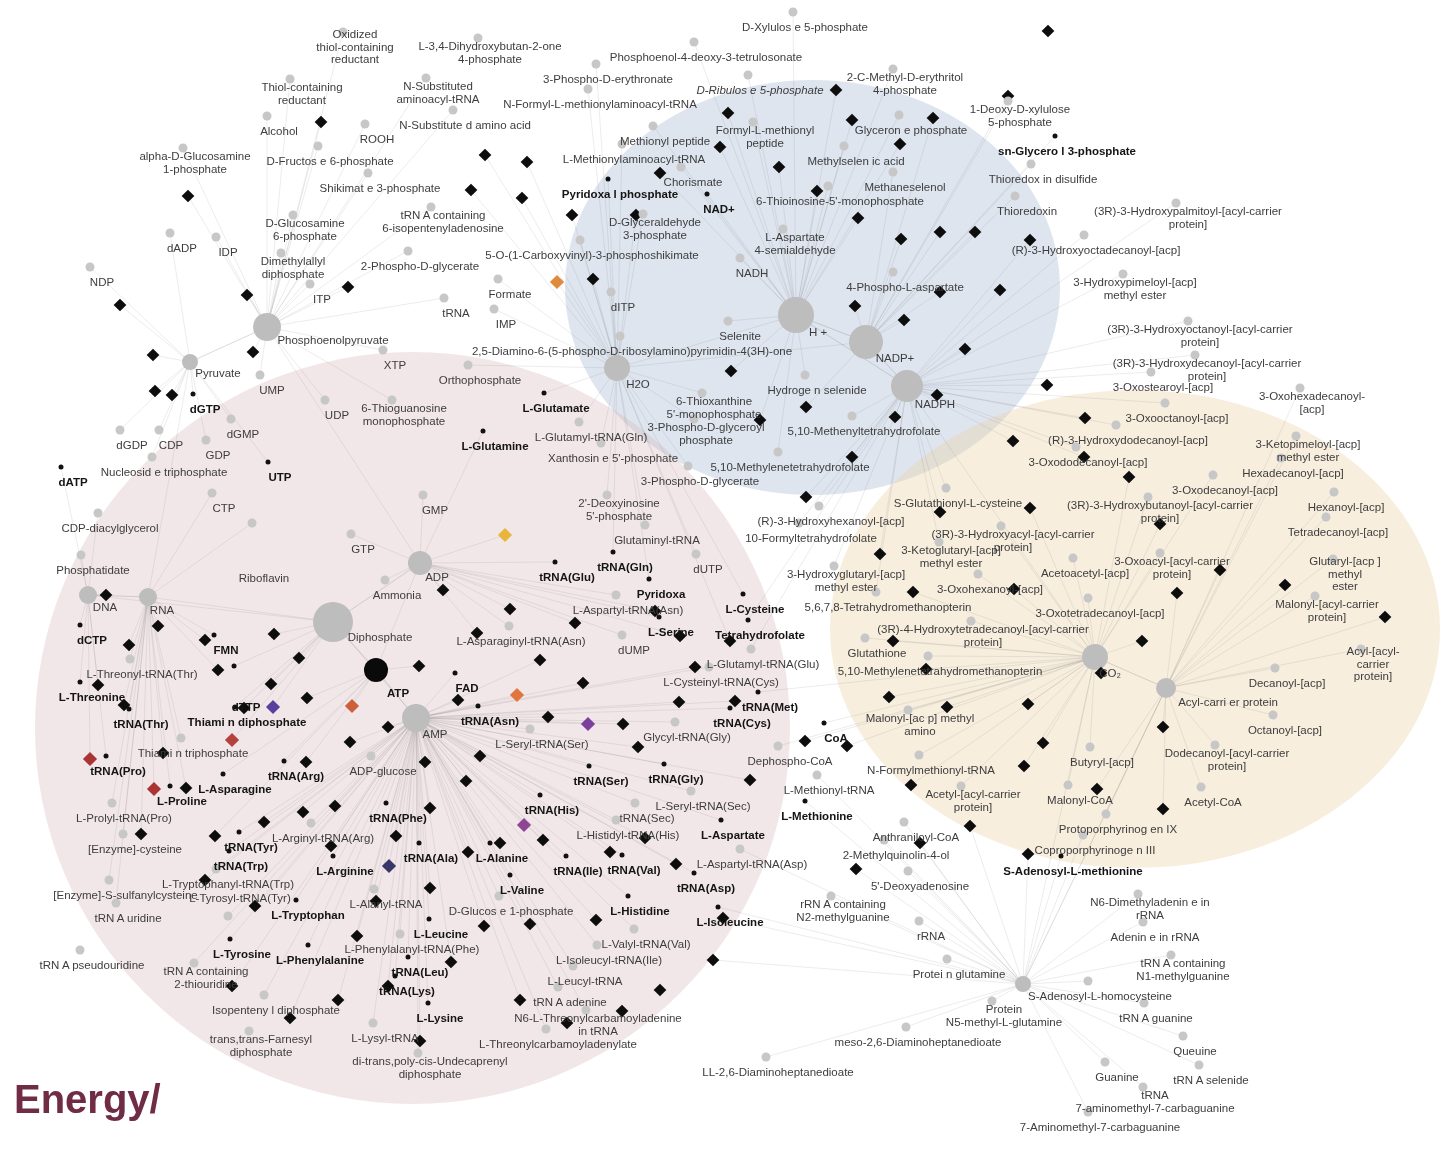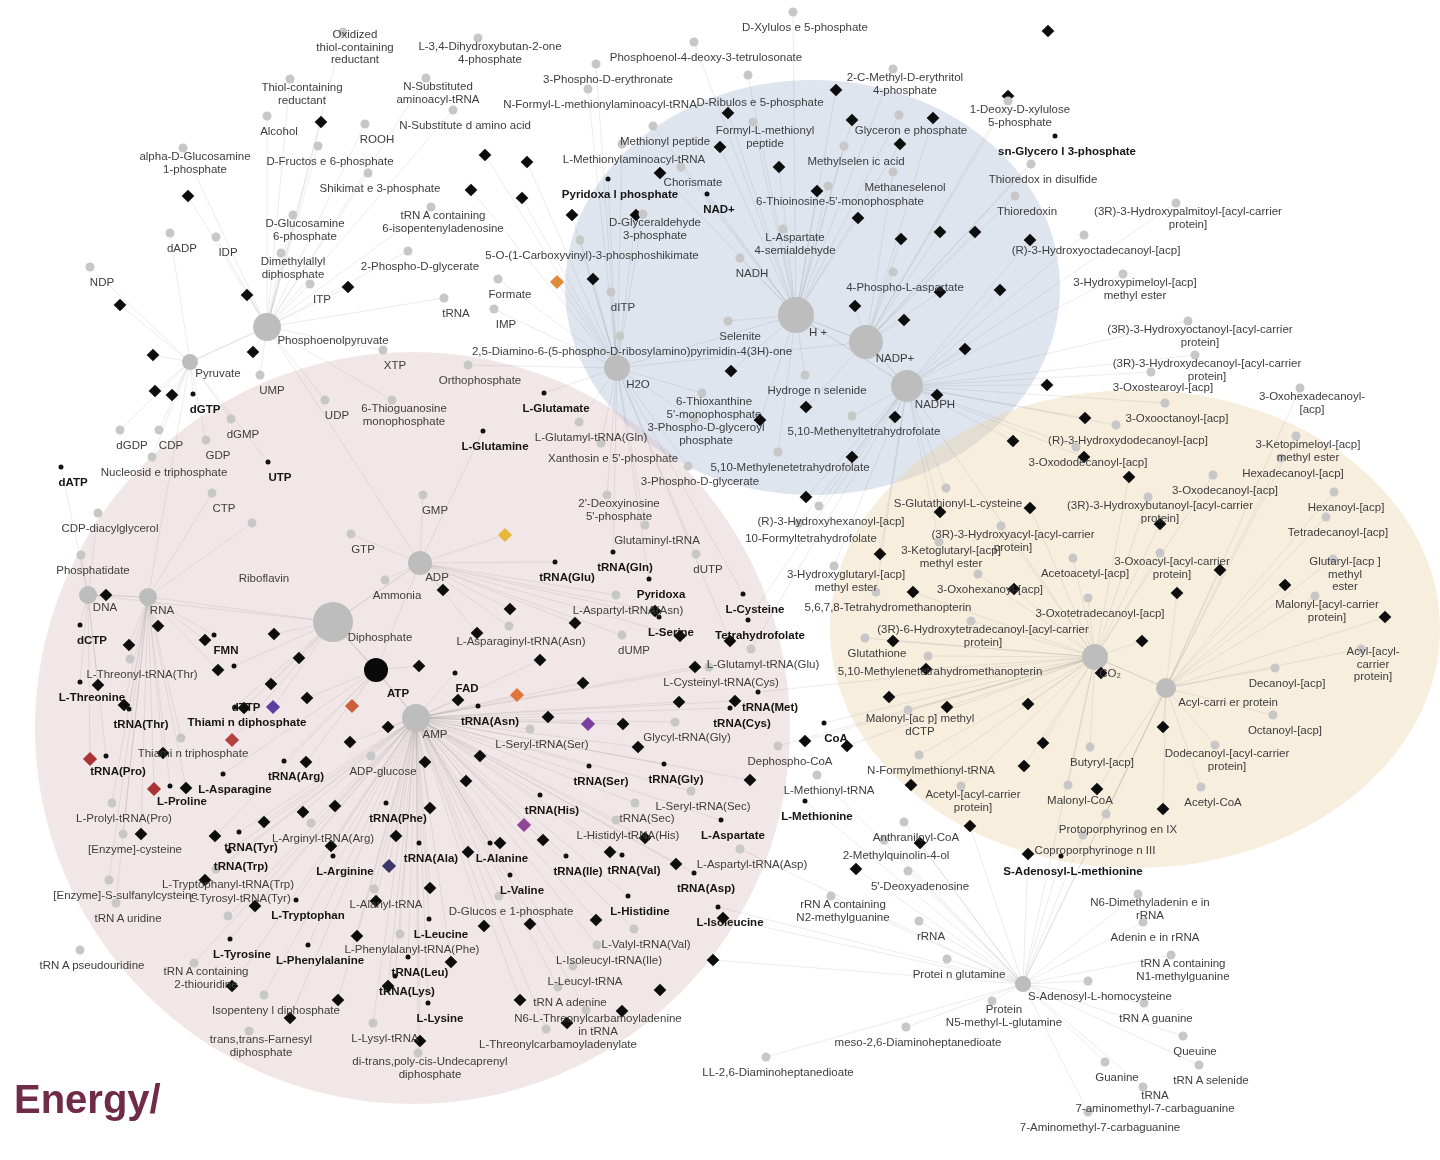--- a/index.html
+++ b/index.html
@@ -661,21 +661,21 @@
     <div class="lbl" style="left: 465px; top: 125px;">N-Substitute d amino acid</div>
     <div class="mk" style="left: 453px; top: 110px; width: 9px; height: 9px; background: rgb(199, 199, 199);"></div>
     <div class="lbl" style="left: 600px; top: 104px;">N-Formyl-L-methionylaminoacyl-tRNA</div>
     <div class="mk" style="left: 588px; top: 89px; width: 9px; height: 9px; background: rgb(199, 199, 199);"></div>
     <div class="lbl" style="left: 608px; top: 79px;">3-Phospho-D-erythronate</div>
     <div class="mk" style="left: 596px; top: 64px; width: 9px; height: 9px; background: rgb(199, 199, 199);"></div>
     <div class="lbl" style="left: 706px; top: 57px;">Phosphoenol-4-deoxy-3-tetrulosonate</div>
     <div class="mk" style="left: 694px; top: 42px; width: 9px; height: 9px; background: rgb(199, 199, 199);"></div>
     <div class="lbl" style="left: 805px; top: 27px;">D-Xylulos e 5-phosphate</div>
     <div class="mk" style="left: 793px; top: 12px; width: 9px; height: 9px; background: rgb(199, 199, 199);"></div>
-    <div class="lbl" style="left: 760px; top: 102px;">D-Ribulos e 5-phosphate</div>
+    <div class="lbl" style="left: 760px; top: 90px; font-style: italic;">D-Ribulos e 5-phosphate</div>
     <div class="mk" style="left: 748px; top: 75px; width: 9px; height: 9px; background: rgb(199, 199, 199);"></div>
     <div class="lbl" style="left: 905px; top: 84px;">2-C-Methyl-D-erythritol
 4-phosphate</div>
     <div class="mk" style="left: 893px; top: 69px; width: 9px; height: 9px; background: rgb(199, 199, 199);"></div>
     <div class="lbl" style="left: 665px; top: 141px;">Methionyl peptide</div>
     <div class="mk" style="left: 653px; top: 126px; width: 9px; height: 9px; background: rgb(199, 199, 199);"></div>
     <div class="lbl" style="left: 765px; top: 137px;">Formyl-L-methionyl
 peptide</div>
     <div class="mk" style="left: 753px; top: 122px; width: 9px; height: 9px; background: rgb(199, 199, 199);"></div>
     <div class="lbl" style="left: 634px; top: 159px;">L-Methionylaminoacyl-tRNA</div>
@@ -776,31 +776,31 @@
     <div class="mk" style="left: 819px; top: 506px; width: 9px; height: 9px; background: rgb(199, 199, 199);"></div>
     <div class="lbl" style="left: 811px; top: 538px;">10-Formyltetrahydrofolate</div>
     <div class="mk" style="left: 799px; top: 523px; width: 9px; height: 9px; background: rgb(199, 199, 199);"></div>
     <div class="lbl" style="left: 846px; top: 581px;">3-Hydroxyglutaryl-[acp]
 methyl ester</div>
     <div class="mk" style="left: 834px; top: 566px; width: 9px; height: 9px; background: rgb(199, 199, 199);"></div>
     <div class="lbl" style="left: 990px; top: 589px;">3-Oxohexanoyl-[acp]</div>
     <div class="mk" style="left: 978px; top: 574px; width: 9px; height: 9px; background: rgb(199, 199, 199);"></div>
     <div class="lbl" style="left: 888px; top: 607px;">5,6,7,8-Tetrahydromethanopterin</div>
     <div class="mk" style="left: 876px; top: 592px; width: 9px; height: 9px; background: rgb(199, 199, 199);"></div>
-    <div class="lbl" style="left: 983px; top: 636px;">(3R)-6-Hydroxytetradecanoyl-[acyl-carrier
+    <div class="lbl" style="left: 983px; top: 636px;">(3R)-4-Hydroxytetradecanoyl-[acyl-carrier
 protein]</div>
     <div class="mk" style="left: 971px; top: 621px; width: 9px; height: 9px; background: rgb(199, 199, 199);"></div>
     <div class="lbl" style="left: 1100px; top: 613px;">3-Oxotetradecanoyl-[acp]</div>
     <div class="mk" style="left: 1088px; top: 598px; width: 9px; height: 9px; background: rgb(199, 199, 199);"></div>
     <div class="lbl" style="left: 877px; top: 653px;">Glutathione</div>
     <div class="mk" style="left: 865px; top: 638px; width: 9px; height: 9px; background: rgb(199, 199, 199);"></div>
     <div class="lbl" style="left: 940px; top: 671px;">5,10-Methylenetetrahydromethanopterin</div>
     <div class="mk" style="left: 928px; top: 656px; width: 9px; height: 9px; background: rgb(199, 199, 199);"></div>
     <div class="lbl" style="left: 920px; top: 725px;">Malonyl-[ac p] methyl
-dCTP</div>
+amino</div>
     <div class="mk" style="left: 908px; top: 710px; width: 9px; height: 9px; background: rgb(199, 199, 199);"></div>
     <div class="lbl" style="left: 1110px; top: 673px;">CO₂</div>
     <div class="lbl" style="left: 1327px; top: 611px;">Malonyl-[acyl-carrier
 protein]</div>
     <div class="mk" style="left: 1315px; top: 596px; width: 9px; height: 9px; background: rgb(199, 199, 199);"></div>
     <div class="lbl" style="left: 1373px; top: 664px;">Acyl-[acyl-carrier
 protein]</div>
     <div class="mk" style="left: 1361px; top: 649px; width: 9px; height: 9px; background: rgb(199, 199, 199);"></div>
     <div class="lbl" style="left: 1287px; top: 683px;">Decanoyl-[acp]</div>
     <div class="mk" style="left: 1275px; top: 668px; width: 9px; height: 9px; background: rgb(199, 199, 199);"></div>

